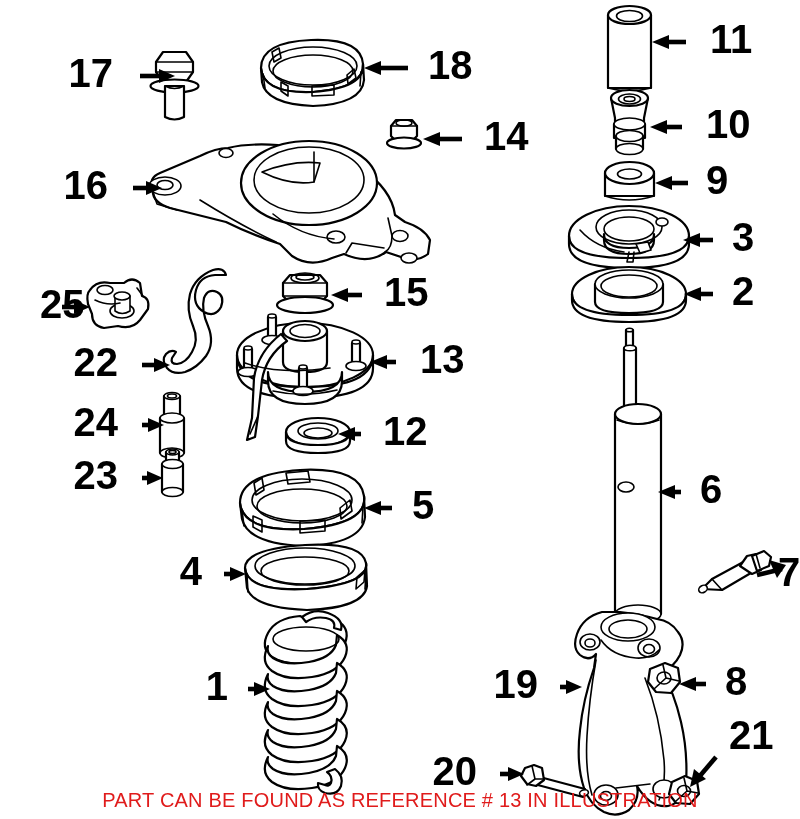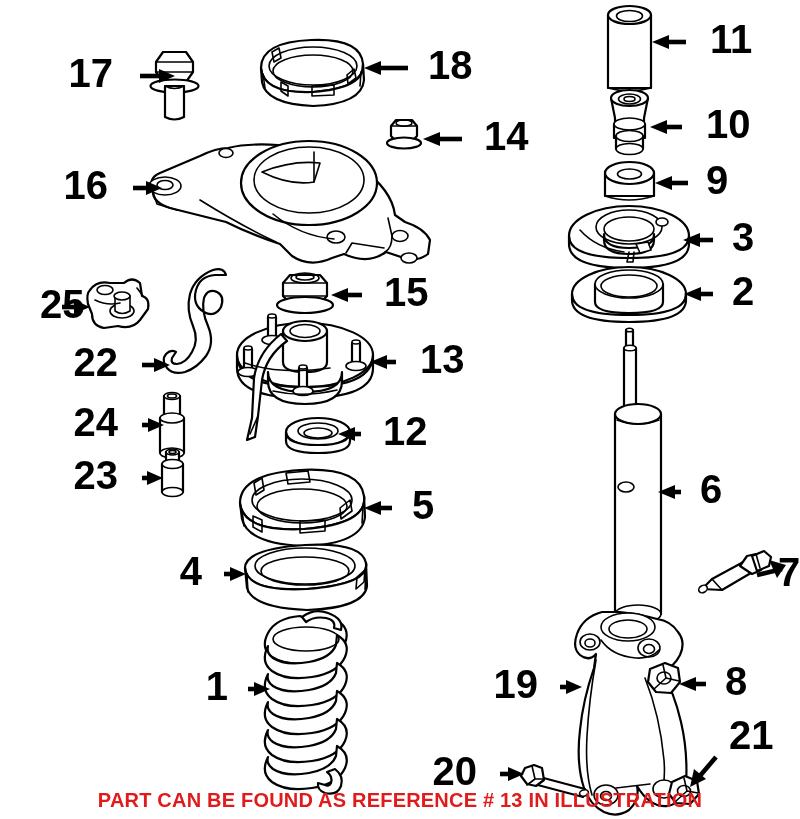--- a/index.html
+++ b/index.html
@@ -32,21 +32,21 @@
     fill: #000000;
     dominant-baseline: middle;
   }
   .note {
     position: absolute;
     left: 0;
     top: 789px;
     width: 800px;
     text-align: center;
     font-family: "Liberation Sans", sans-serif;
-    font-weight: bold;
+    font-weight: normal;
     font-size: 20px;
     letter-spacing: 0.2px;
     color: #e01b1b;
     white-space: nowrap;
   }
 </style>
 </head>
 <body>
 
 <div id="stage">

